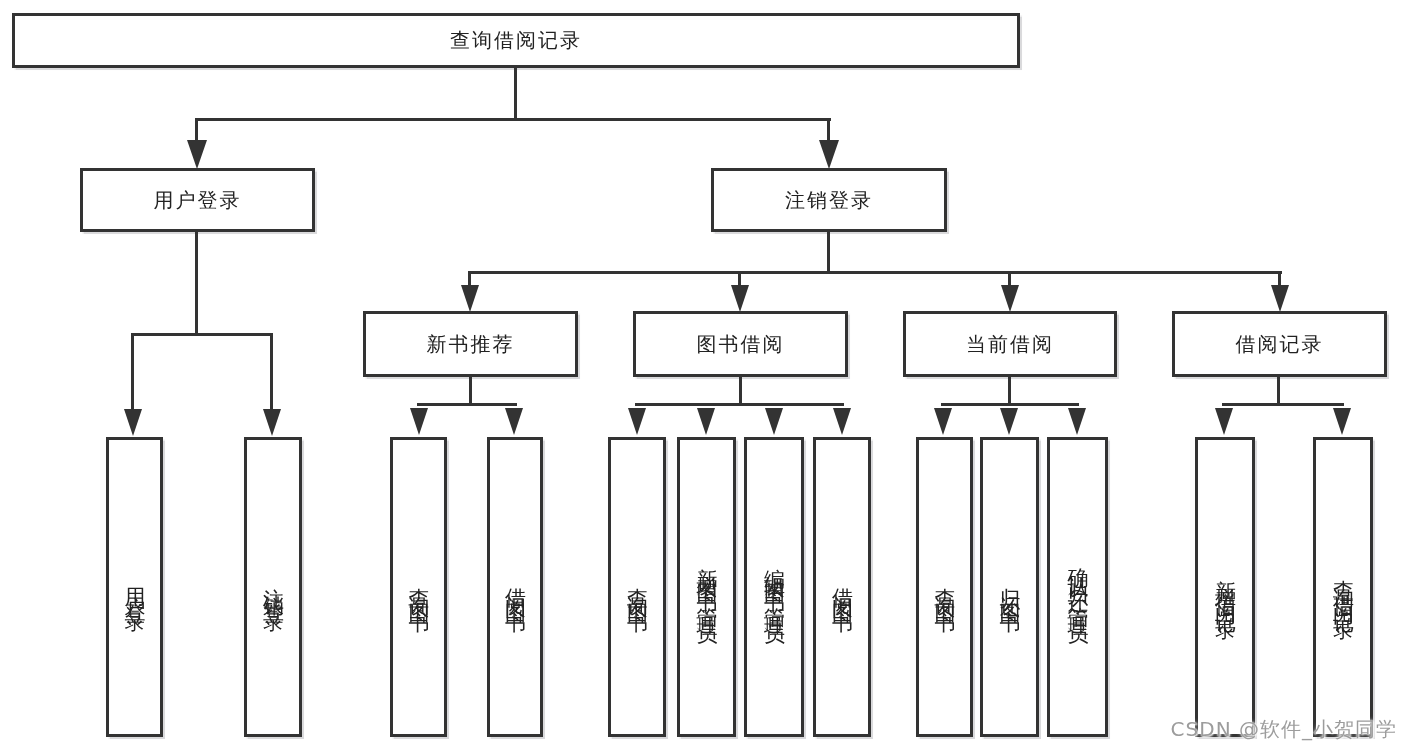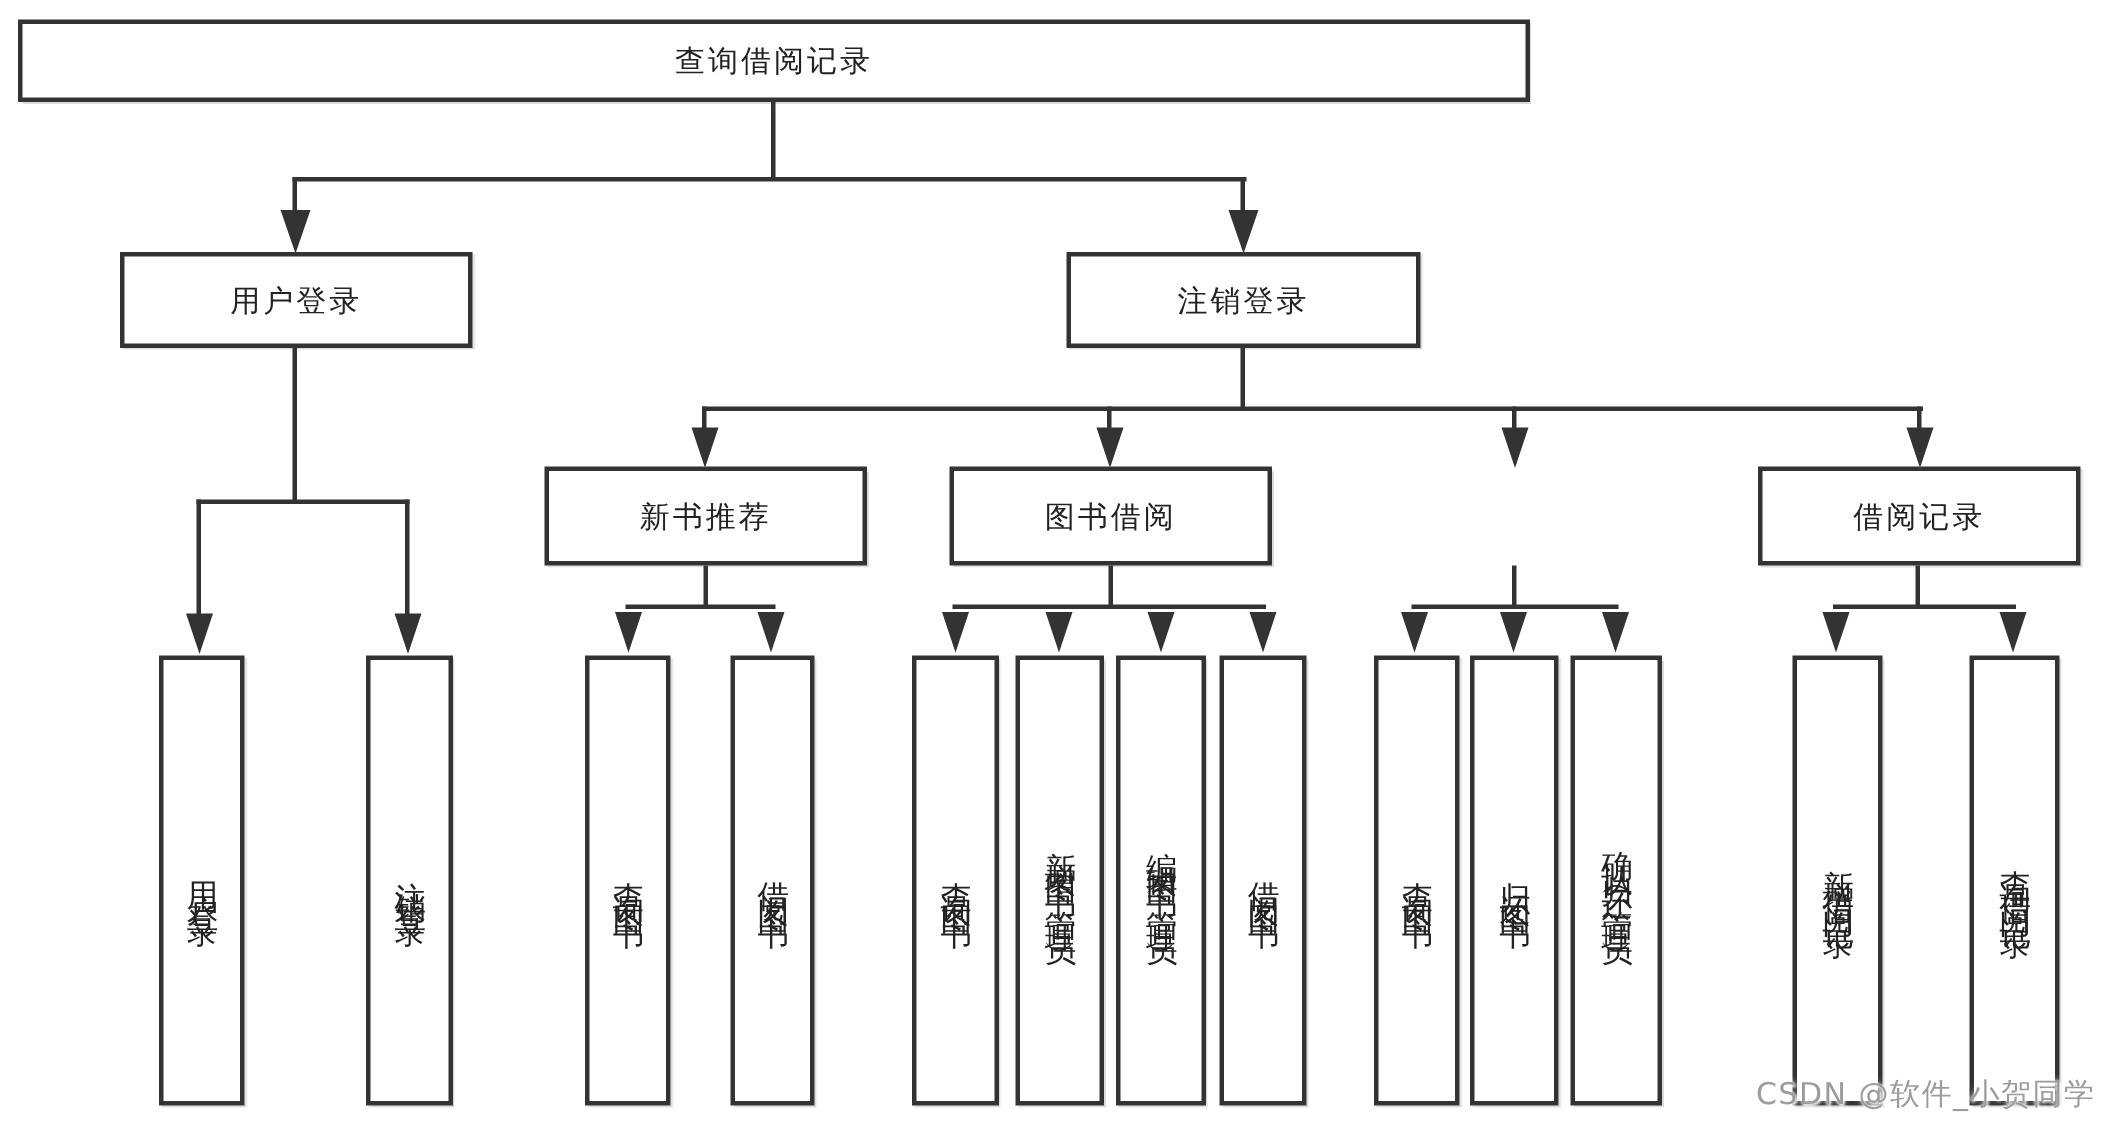--- a/index.html
+++ b/index.html
@@ -67,20 +67,21 @@
   <div class="arr" style="left:461px;top:285px"></div>
   <div class="vl" style="left:738px;top:271px;height:18px"></div>
   <div class="arr" style="left:731px;top:285px"></div>
   <div class="vl" style="left:1008px;top:271px;height:18px"></div>
   <div class="arr" style="left:1001px;top:285px"></div>
   <div class="vl" style="left:1278px;top:271px;height:18px"></div>
   <div class="arr" style="left:1271px;top:285px"></div>
 
   <div class="box hbox" style="left:363px;top:311px;width:215px;height:66px">新书推荐</div>
   <div class="box hbox" style="left:633px;top:311px;width:215px;height:66px">图书借阅</div>
+  <div class="box hbox" style="left:903px;top:311px;width:214px;height:66px">当前借阅</div>
   <div class="box hbox" style="left:1172px;top:311px;width:215px;height:66px">借阅记录</div>
 
   <div class="vl" style="left:469px;top:377px;height:28px"></div>
   <div class="hl" style="left:417px;top:403px;width:100px"></div>
   <div class="arr" style="left:410px;top:408px"></div>
   <div class="arr" style="left:505px;top:408px"></div>
 
   <div class="vl" style="left:739px;top:377px;height:28px"></div>
   <div class="hl" style="left:635px;top:403px;width:209px"></div>
   <div class="arr" style="left:628px;top:408px"></div>

